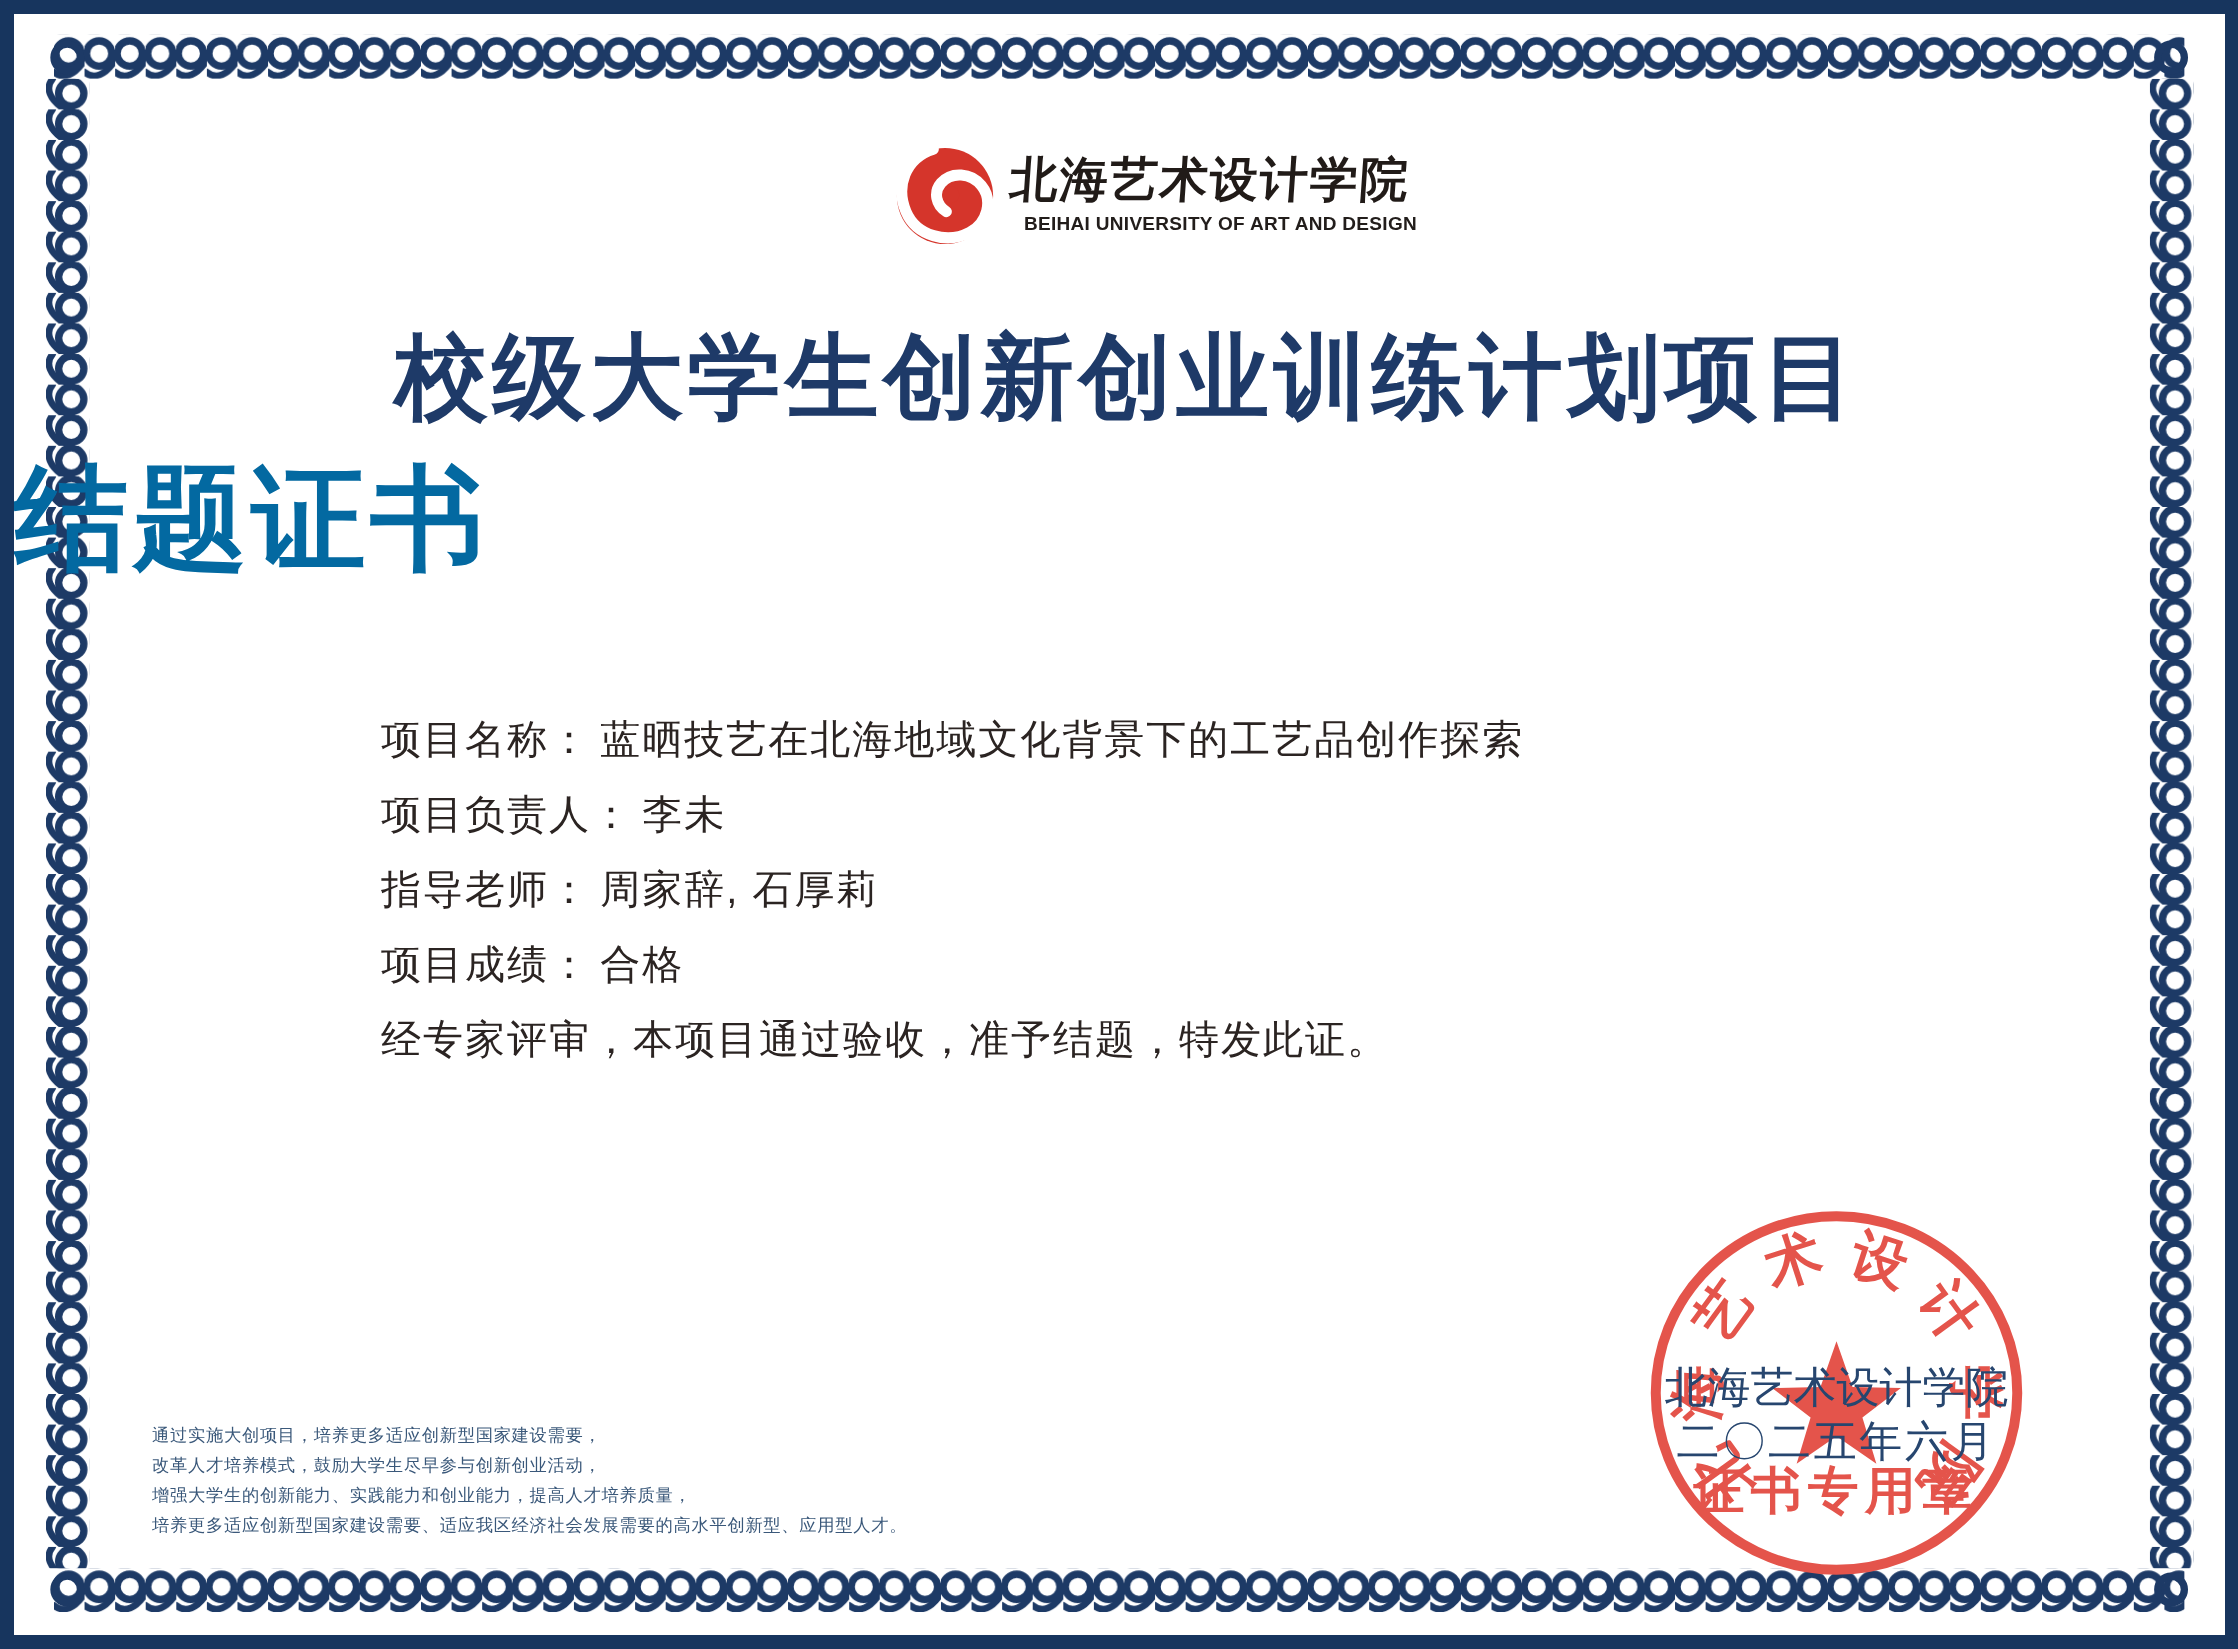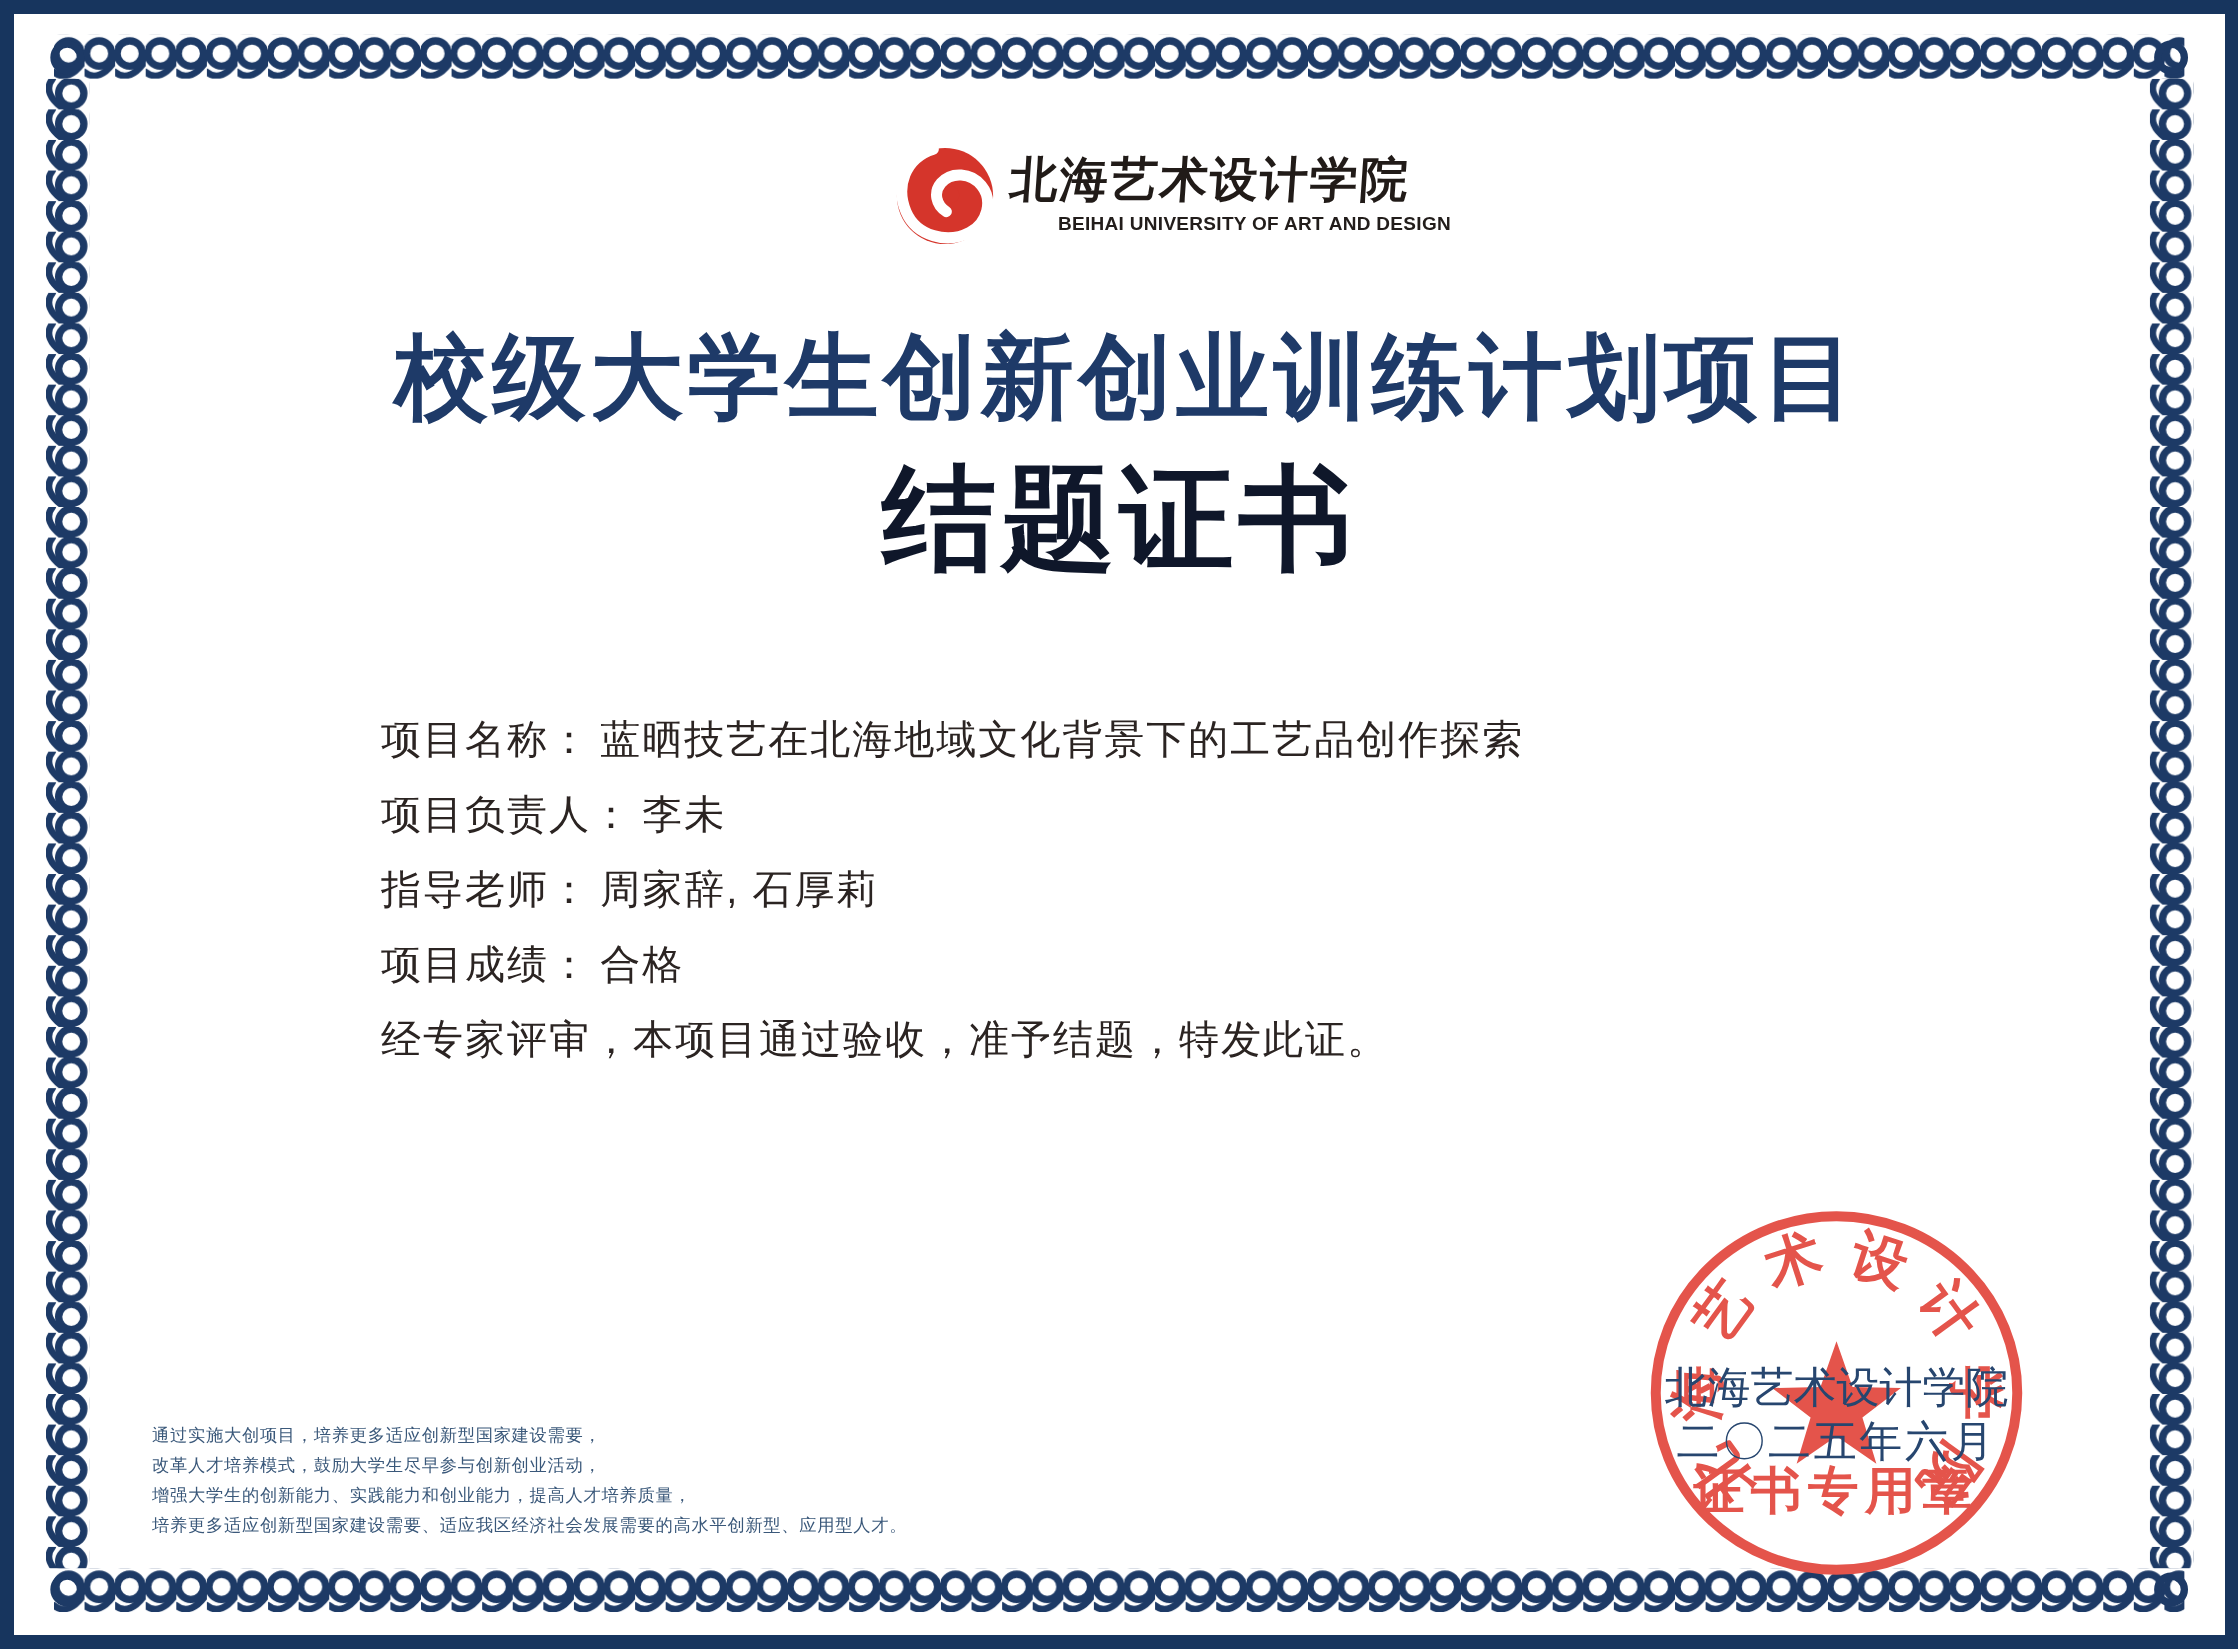--- a/index.html
+++ b/index.html
@@ -15,35 +15,35 @@
   .abs{position:absolute;}
   .frame{position:absolute;left:-14.6px;top:-14.6px;pointer-events:none;}
   
   .logo-cn{
     position:absolute;left:996px;top:132px;width:399px;height:67px;
     line-height:67px;font-size:48px;font-weight:bold;letter-spacing:2px;
     color:#211b18;font-family:"Liberation Serif","DejaVu Serif",serif;
     transform:skewX(-4deg);white-space:nowrap;
   }
   .logo-en{
-    position:absolute;left:1044px;top:197px;height:25px;line-height:25px;
+    position:absolute;left:1010px;top:197px;height:25px;line-height:25px;
     font-size:19px;font-weight:bold;letter-spacing:0.3px;color:#221d1b;
     white-space:nowrap;
   }
   .title1{
     position:absolute;left:0;top:317px;width:100%;text-align:center;
     font-size:93px;line-height:93px;font-weight:bold;letter-spacing:4.7px;
     color:#1e3a68;font-family:"Liberation Serif","DejaVu Serif",serif;
     white-space:nowrap;
     margin-left:8px;
   }
   .title2{
-    position:absolute;left:0;top:449px;width:100%;text-align:center;
+    position:absolute;left:0;top:449px;width:100%;text-align:left;
     font-size:114px;line-height:114px;font-weight:bold;letter-spacing:4.7px;
-    color:#0f172a;font-family:"Liberation Serif","DejaVu Serif",serif;
+    color:#0369a1;font-family:"Liberation Serif","DejaVu Serif",serif;
     white-space:nowrap;
   }
   .fields{position:absolute;left:367px;top:688px;width:1530px;}
   .row{height:75px;line-height:75px;font-size:40px;letter-spacing:2px;
     color:#2b2422;white-space:nowrap;}
   .row .val{margin-left:9.3px;}
   .closing{height:75px;line-height:75px;font-size:40px;letter-spacing:2px;
     color:#2b2422;white-space:nowrap;}
   .footnote{
     position:absolute;left:138px;top:1407px;

